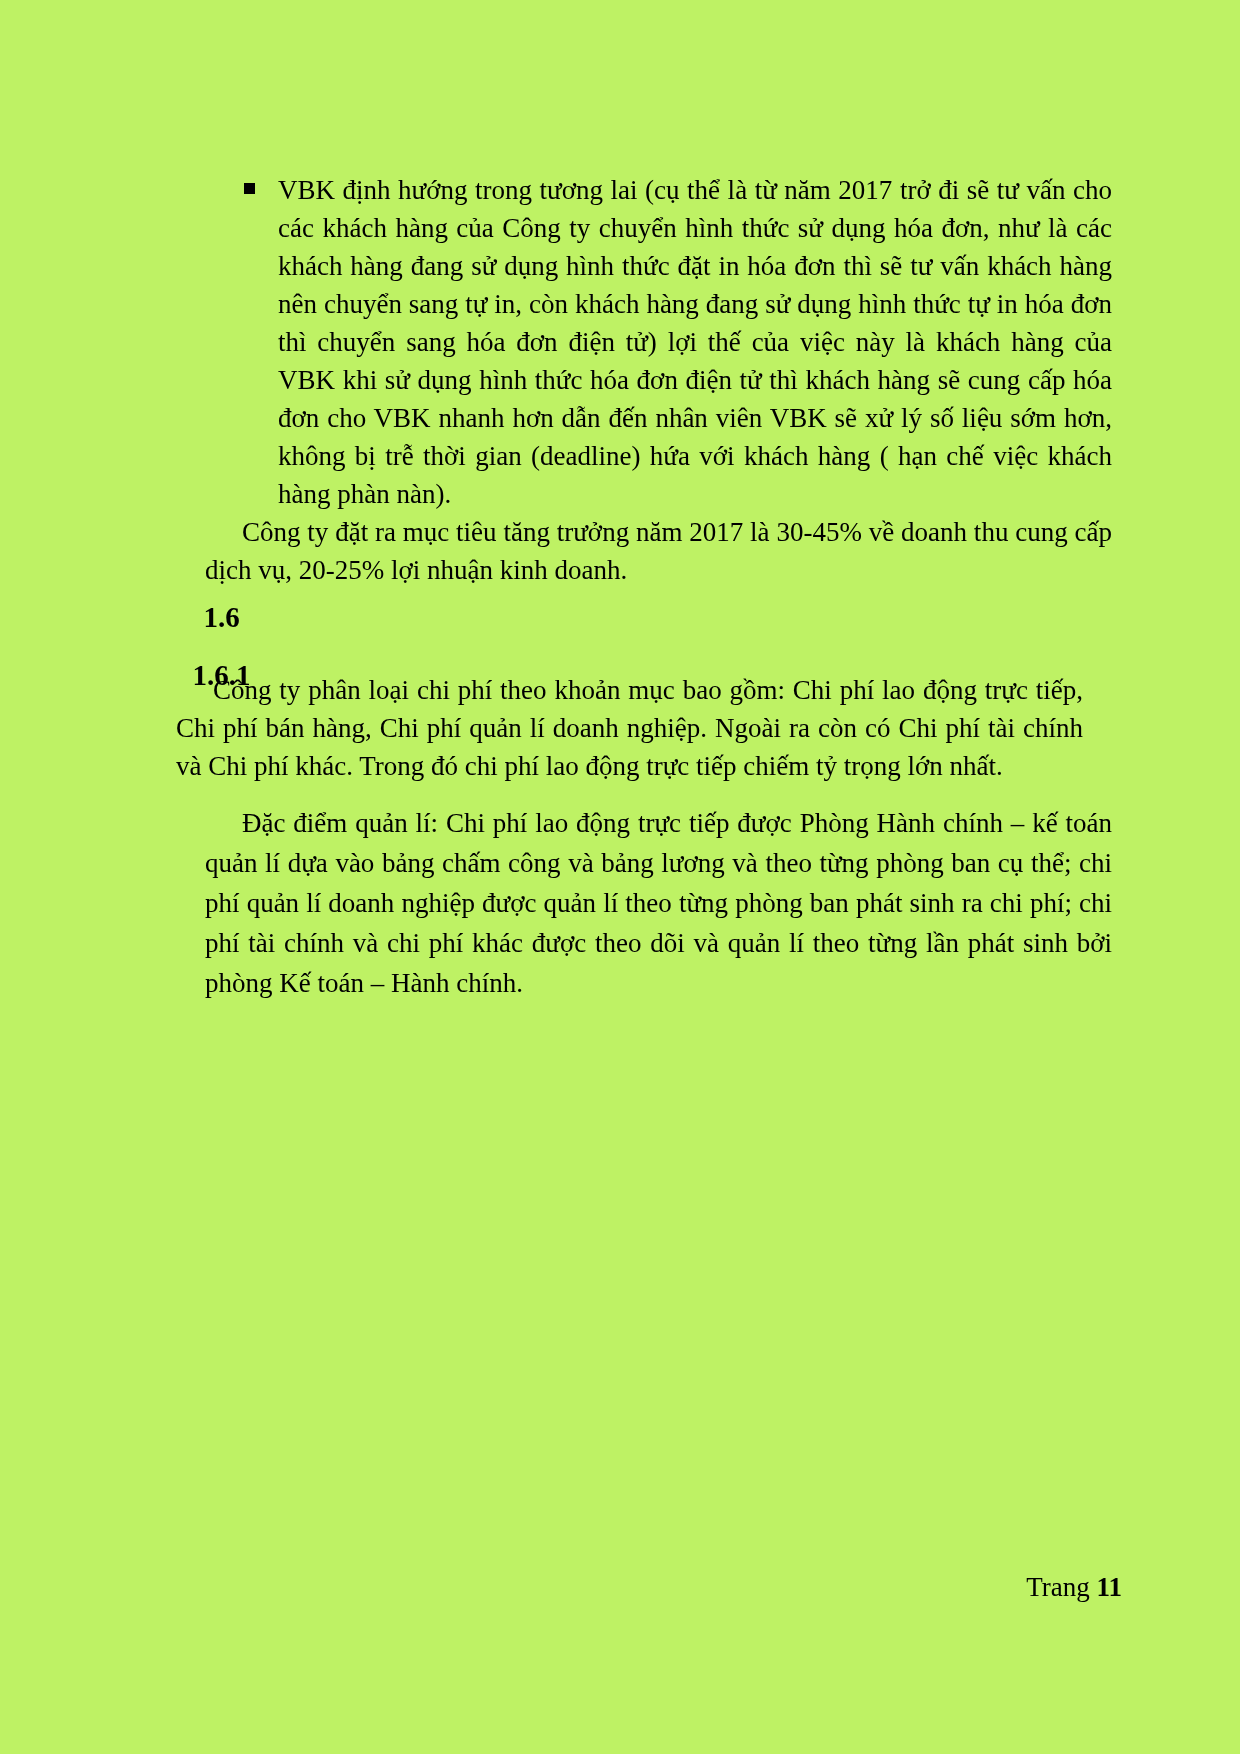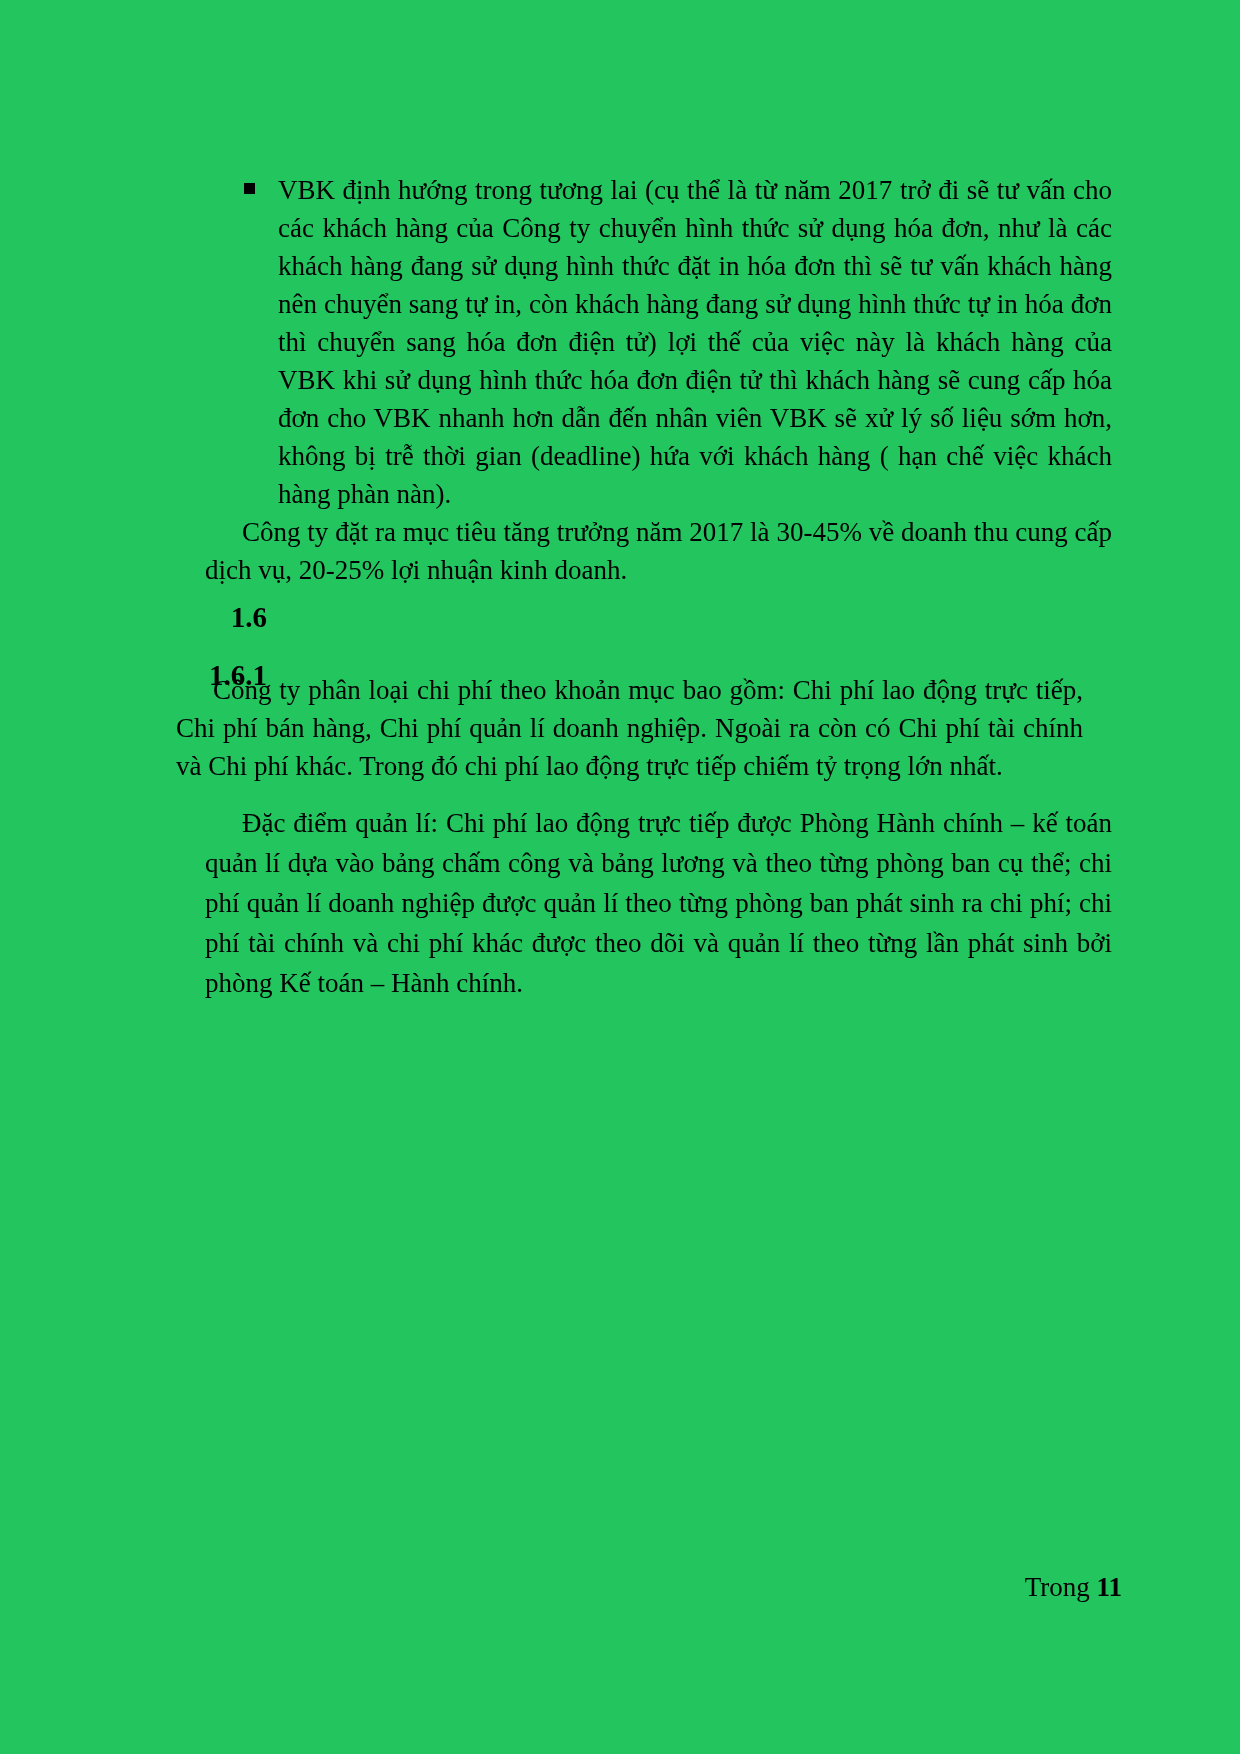--- a/index.html
+++ b/index.html
@@ -4,21 +4,21 @@
 <style>
   html, body {
     margin: 0;
     padding: 0;
     background: #ffffff;
   }
   .page {
     position: relative;
     width: 1240px;
     height: 1754px;
-    background: #22c55e;
+    background: #bef264;
     font-family: "Liberation Serif", "DejaVu Serif", serif;
     color: #000000;
     overflow: hidden;
   }
   .content {
     position: absolute;
     left: 176px;
     top: 0;
     width: 936px;
   }
@@ -48,21 +48,21 @@
     top: 513px;
     margin-left: 29px;
     width: 907px;
     text-indent: 37px;
   }
   .heading {
     font-size: 29px;
     font-weight: bold;
     line-height: 39px;
     display: flex;
-    text-align: right;
+    text-align: center;
     gap: 40px;
   }
   .heading .h-num {
     flex: 0 0 91px;
   }
   .heading-16 { top: 598px; }
   .heading-161 { top: 637px; margin-top: 19px; }
   .para-cost {
     top: 671px;
     width: 907px;
@@ -108,15 +108,15 @@
       <span class="h-num">1.6.1</span>
     </div>
 
     <div class="block para-cost">Công ty phân loại chi phí theo khoản mục bao gồm: Chi phí lao động trực tiếp, Chi phí bán hàng, Chi phí quản lí doanh nghiệp. Ngoài ra còn có Chi phí tài chính và Chi phí khác. Trong đó chi phí lao động trực tiếp chiếm tỷ trọng lớn nhất.</div>
 
     <div class="block para-mgmt">Đặc điểm quản lí: Chi phí lao động trực tiếp được Phòng Hành chính – kế toán quản lí dựa vào bảng chấm công và bảng lương và theo từng phòng ban cụ thể; chi phí quản lí doanh nghiệp được quản lí theo từng phòng ban phát sinh ra chi phí; chi phí tài chính và chi phí khác được theo dõi và quản lí theo từng lần phát sinh bởi phòng Kế toán – Hành chính.</div>
 
   </div>
 
   <div class="footer">
-    <span>Trong </span><span class="page-num">11</span>
+    <span>Trang </span><span class="page-num">11</span>
   </div>
 </div>
 
 </body></html>

